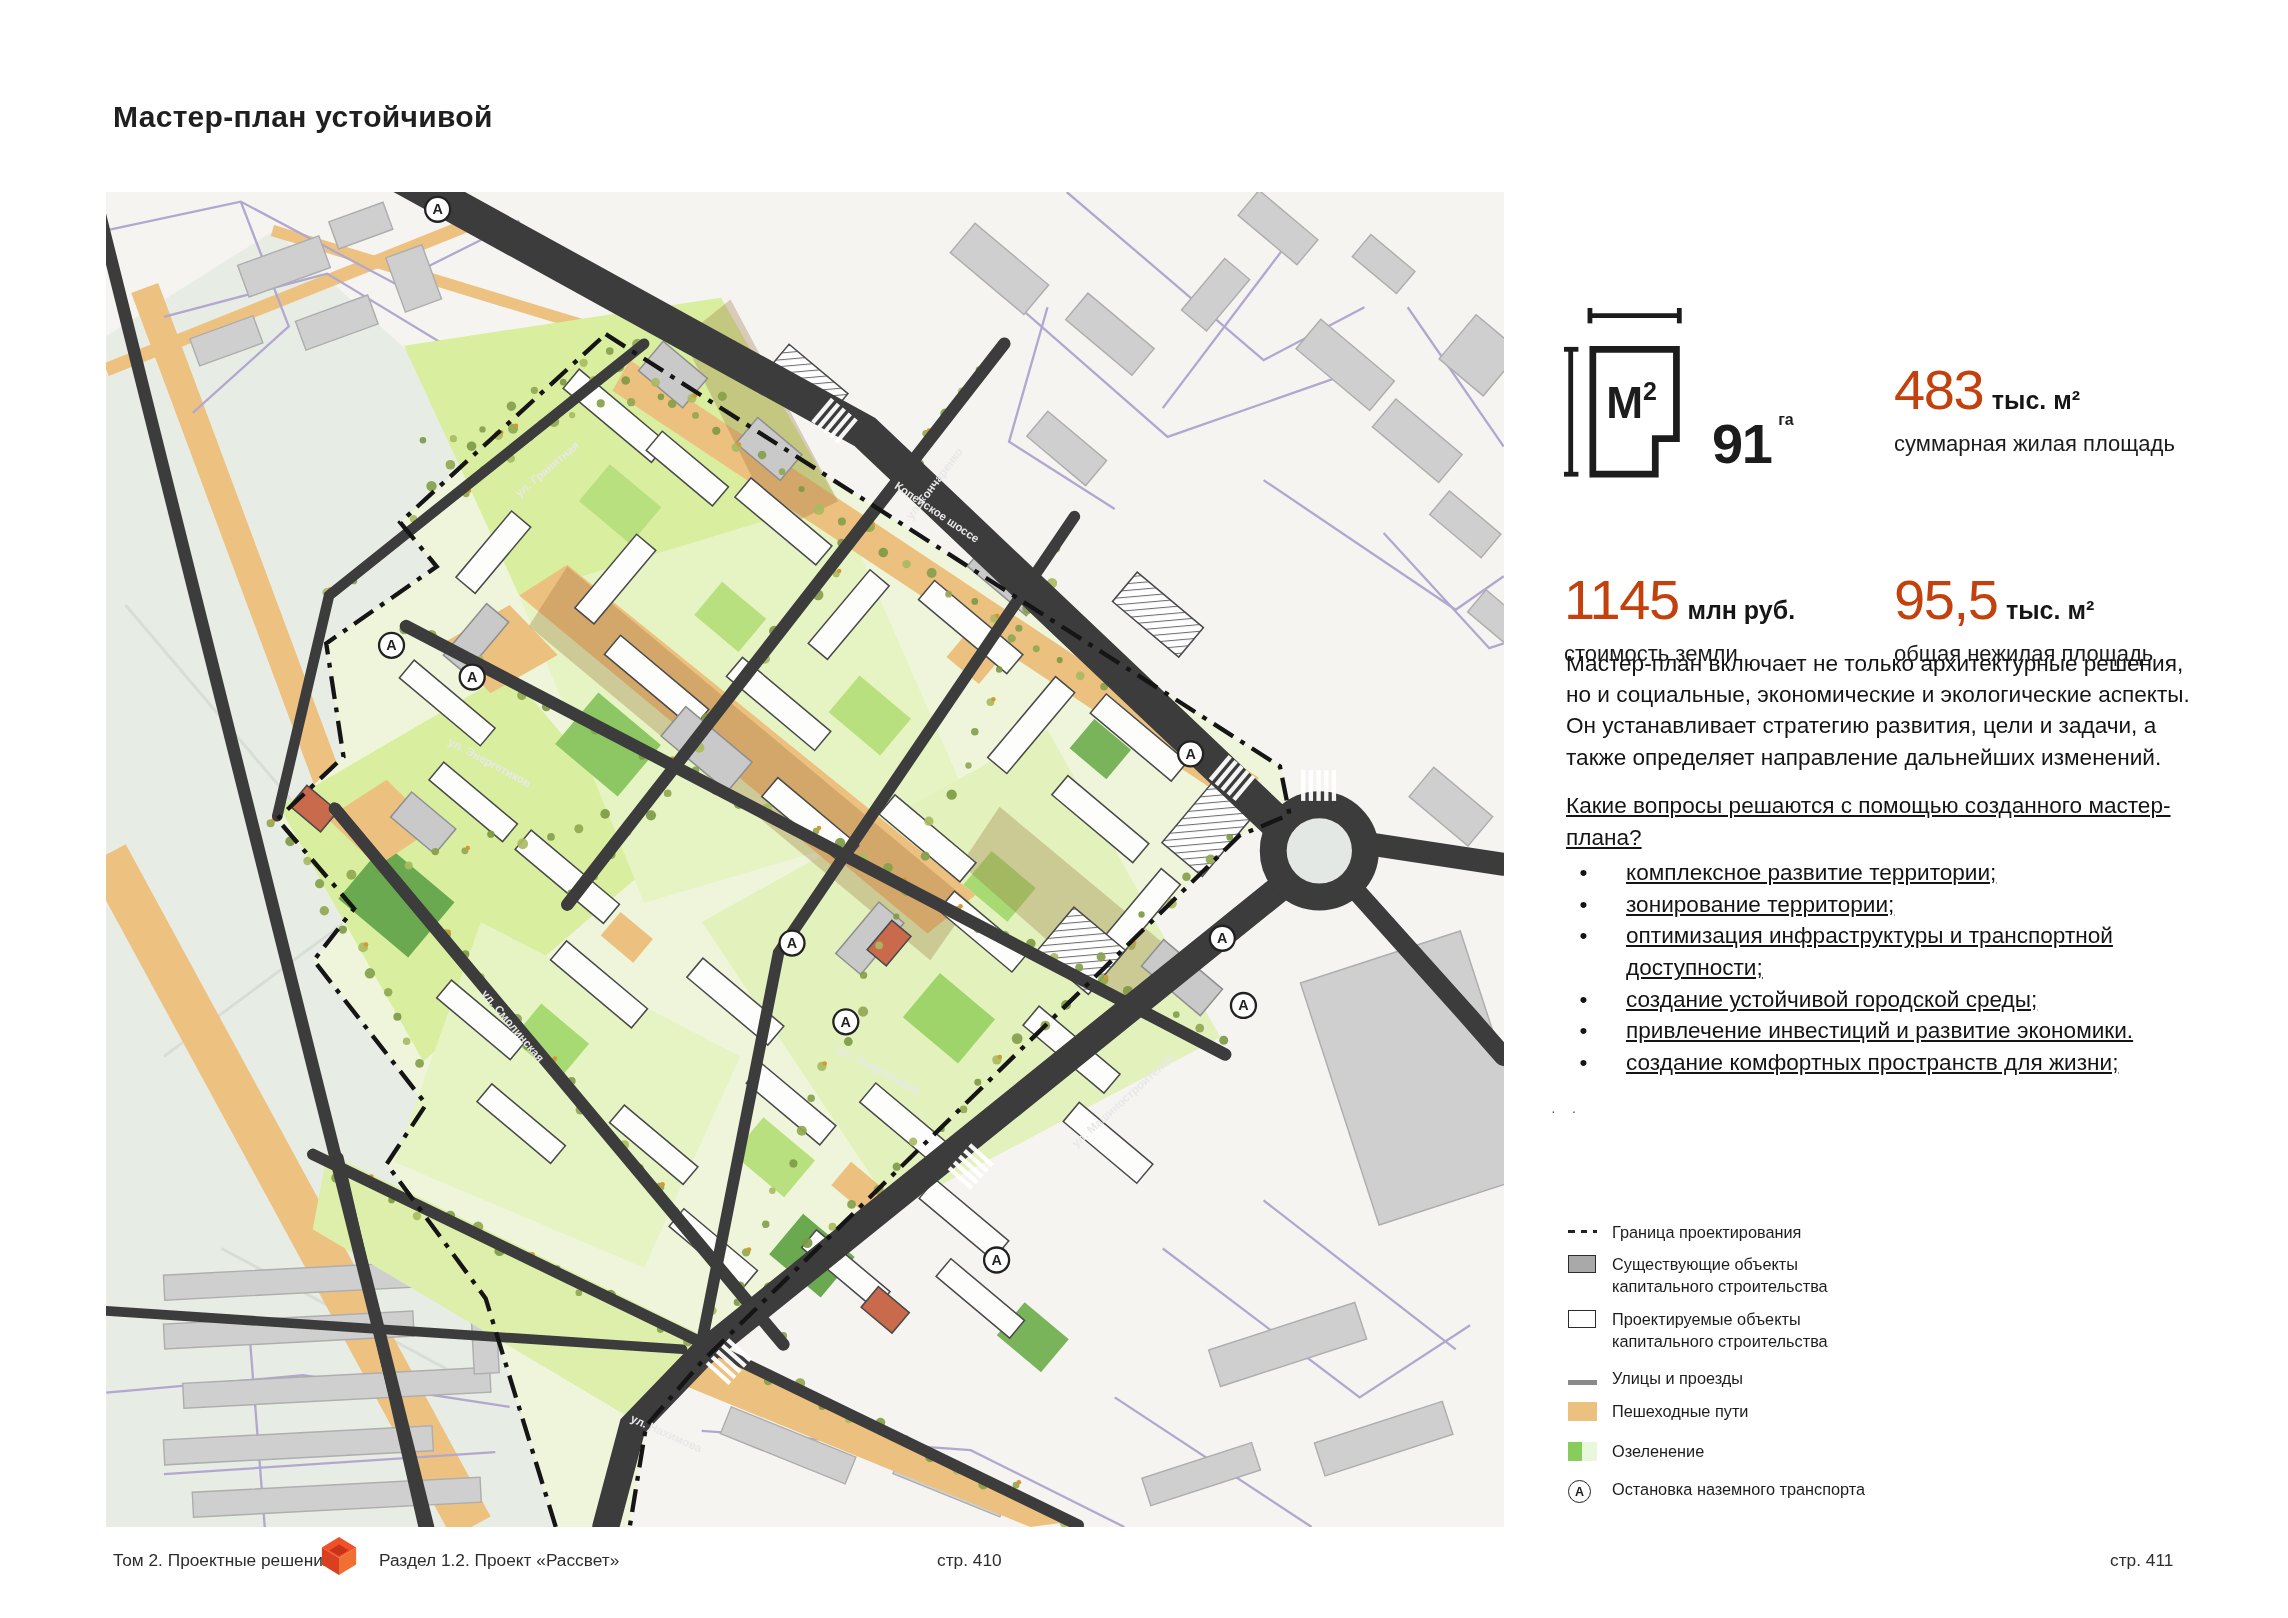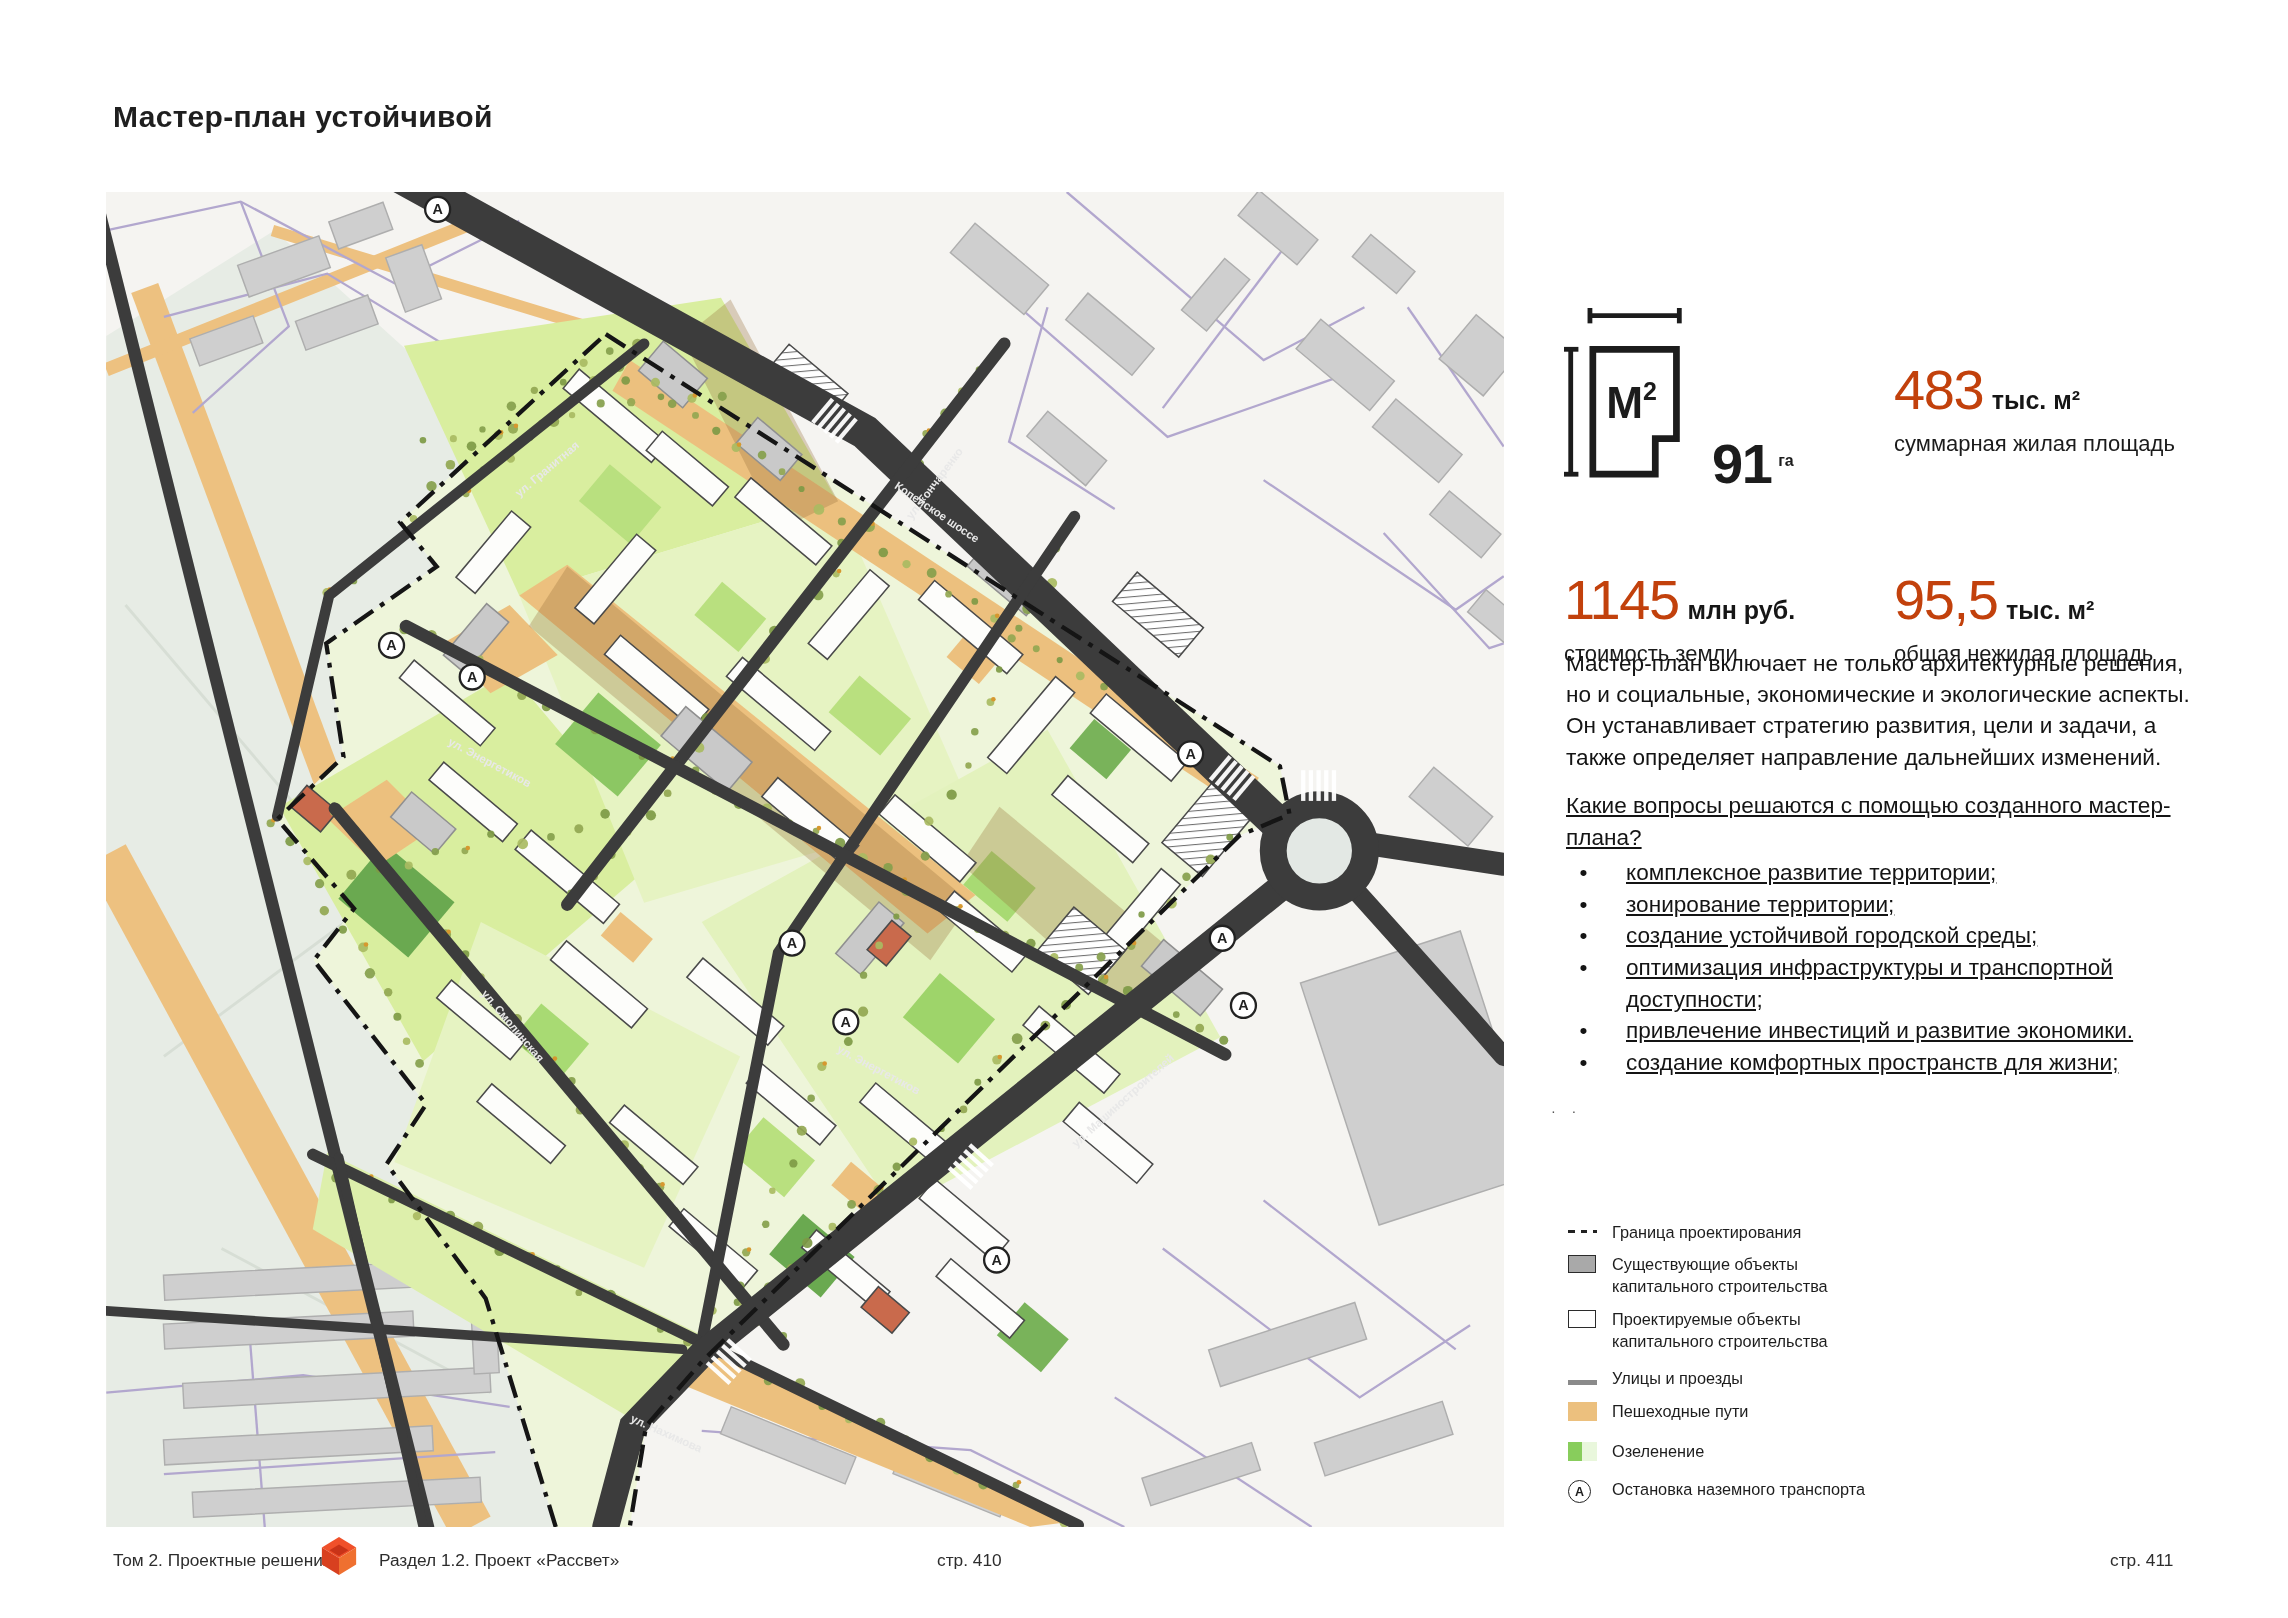--- a/index.html
+++ b/index.html
@@ -15,21 +15,21 @@
   
   .map-wrap{left:106px;top:192px;width:1398px;height:1335px;background:#f5f4f1;}
   .map-wrap svg{display:block;}
 
   
   .stat{width:346px;}
   .stat .vrow{display:flex;align-items:baseline;white-space:nowrap;}
   .stat .val{font-size:56px;font-weight:normal;letter-spacing:-1.4px;color:#c2410c;}
   .stat .unit{font-size:25px;font-weight:bold;margin-left:8.6px;color:#161616;}
   .stat .lab{font-size:22px;margin-top:8.6px;color:#1b1b1b;}
-  .area-stat{display:flex;align-items:center;margin-top:20px;}
+  .area-stat{display:flex;align-items:flex-start;}
   .area-stat .val{font-size:56px;font-weight:bold;letter-spacing:-1.4px;}
   .area-stat .unit{font-size:16px;font-weight:bold;margin-left:6.7px;margin-bottom:4.8px;}
 
   
   .descr{left:1566px;top:648px;width:630px;font-size:22.6px;line-height:1.38;color:#141414;}
   .questions{left:1566px;top:790px;width:634px;font-size:22.6px;line-height:1.4;color:#141414;text-decoration:underline;}
   .questions ul{list-style:none;margin:3.8px 0 0 0;padding:0;}
   .questions li{position:relative;padding-left:60px;}
   .questions li::before{content:"•";position:absolute;left:13.4px;}
   .stray{left:1551px;top:1103px;font-size:14.4px;color:#555;letter-spacing:5.8px;}
@@ -689,22 +689,22 @@
 </div>
 
 <div class="abs descr">Мастер-план включает не только архитектурные решения, но и социальные, экономические и экологические аспекты. Он устанавливает стратегию развития, цели и задачи, а также определяет направление дальнейших изменений.</div>
 
 <div class="abs questions">
   <div>Какие вопросы решаются с помощью созданного мастер-плана?</div>
   <ul>
 
   <li>комплексное развитие территории;</li>
       <li>зонирование территории;</li>
+      <li>оптимизация инфраструктуры и транспортной доступности;</li>
       <li>создание устойчивой городской среды;</li>
-      <li>оптимизация инфраструктуры и транспортной доступности;</li>
       <li>привлечение инвестиций и развитие экономики.</li>
       <li>создание комфортных пространств для жизни;</li>
     </ul>
 </div>
 
 <div class="abs stray nosel">· ·</div>
 
 <div class="abs lrow" style="top:1222px;">
   <div class="lswatch">
       <div class="sw-dash"></div>

